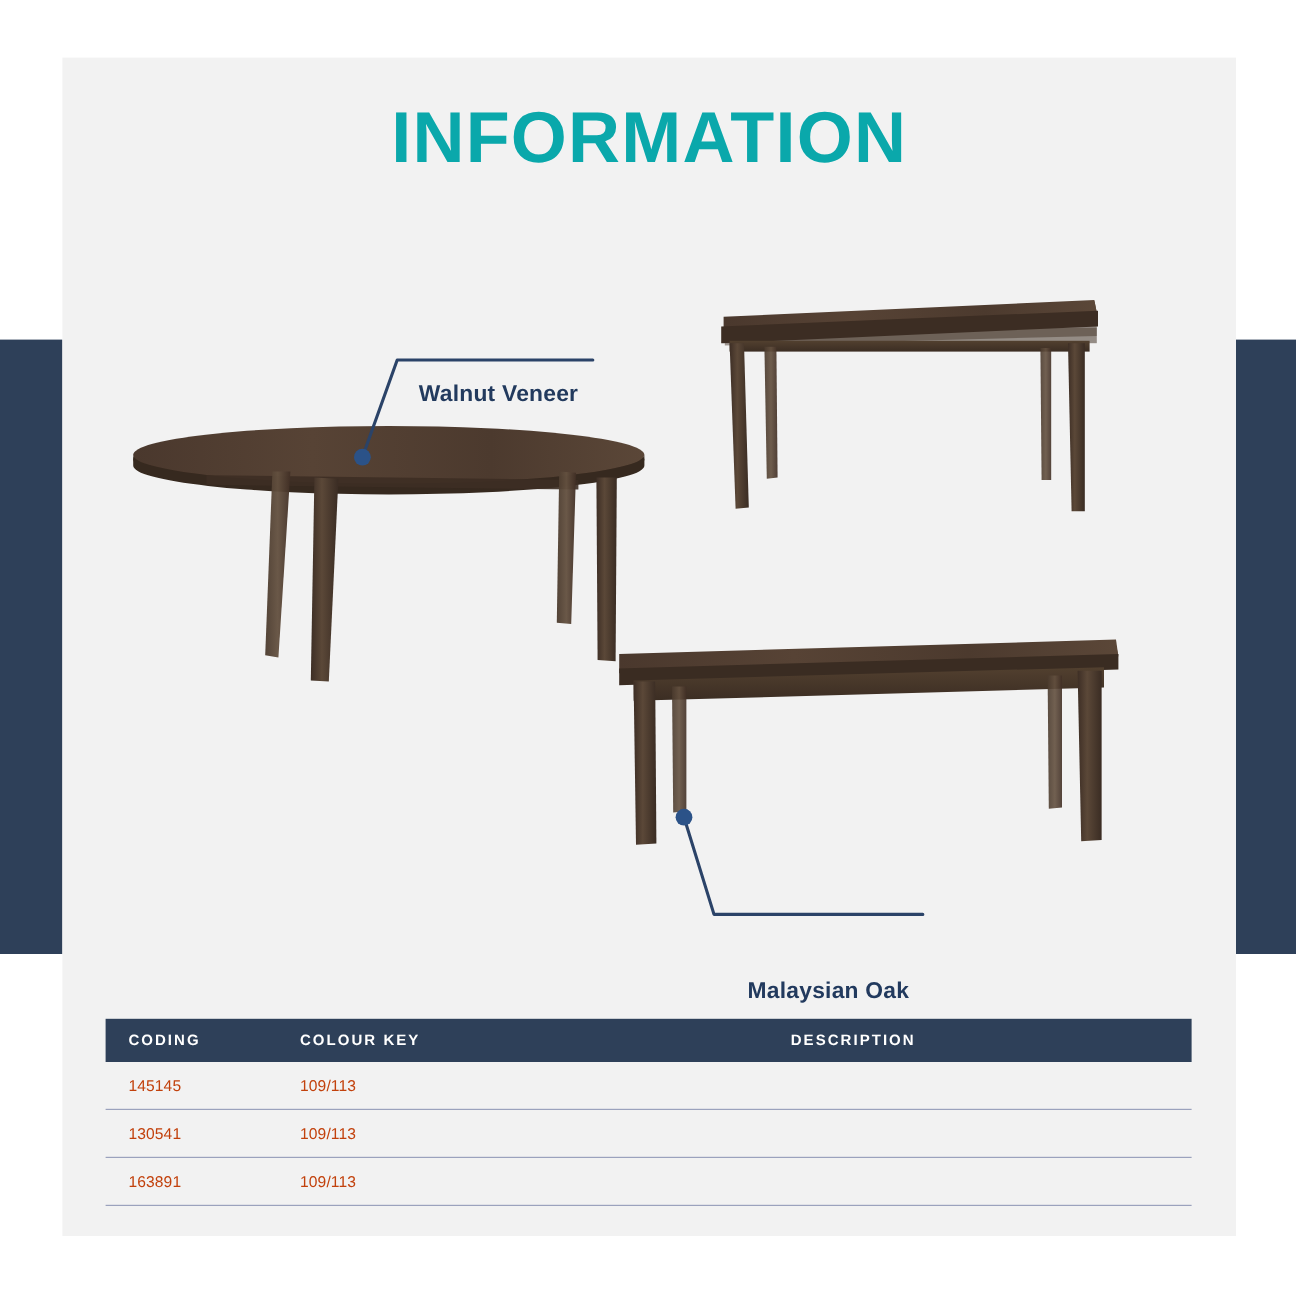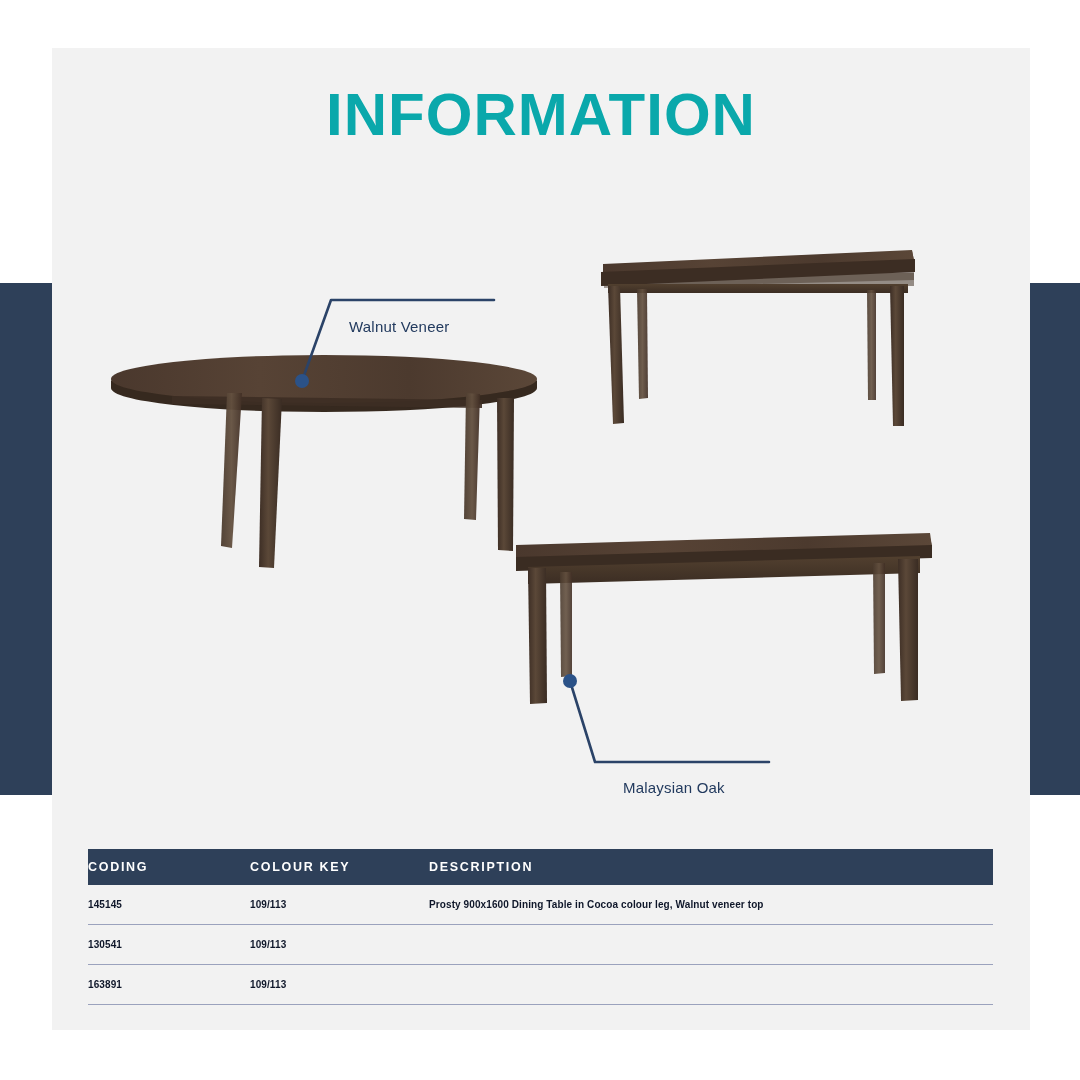--- a/index.html
+++ b/index.html
@@ -66,27 +66,27 @@
     width: 978px;
     height: 790px;
     pointer-events: none;
   }
   #stage svg { display: block; }
 
   
   .annot-label {
     position: absolute;
     color: #223a5e;
-    font-size: 15px;
-    font-weight: 400;
+    font-size: 19px;
+    font-weight: 700;
     letter-spacing: 0.2px;
     white-space: nowrap;
   }
   #label-walnut   { left: 297px; top: 270px; }
-  #label-oak      { left: 571px; top: 731px; }
+  #label-oak      { left: 571px; top: 768px; }
 
   
   #spec-table {
     position: absolute;
     left: 36px;
     top: 801px;
     width: 905px;
   }
   .tbl-head {
     display: flex;
@@ -100,28 +100,28 @@
     font-weight: 700;
     letter-spacing: 1.7px;
   }
   .tbl-row {
     display: flex;
     align-items: center;
     height: 39px;
     border-bottom: 1.6px solid #9ba2bd;
   }
   .tbl-row .cell {
-    color: #0f172a;
-    font-size: 10px;
-    font-weight: 700;
+    color: #c2410c;
+    font-size: 13px;
+    font-weight: 400;
     letter-spacing: 0.1px;
   }
-  .c-code { width: 162px; box-sizing: border-box; }
+  .c-code { width: 162px; padding-left: 19px; box-sizing: border-box; }
   .c-key  { width: 179px; box-sizing: border-box; }
-  .c-desc { flex: 1; box-sizing: border-box; }
+  .c-desc { flex: 1; box-sizing: border-box; text-align: center; }
 </style>
 </head>
 <body>
 
 <div id="page">
 
   <div class="side-band left"></div>
   <div class="side-band right"></div>
 
   <div id="panel">
@@ -221,21 +221,20 @@
 
       <div class="tbl-head">
         <div class="cell c-code">CODING</div>
         <div class="cell c-key">COLOUR KEY</div>
         <div class="cell c-desc">DESCRIPTION</div>
       </div>
 
       <div class="tbl-row">
         <div class="cell c-code">145145</div>
         <div class="cell c-key">109/113</div>
-        <div class="cell c-desc">Prosty 900x1600 Dining Table in Cocoa colour leg, Walnut veneer top</div>
       </div>
 
       <div class="tbl-row">
         <div class="cell c-code">130541</div>
         <div class="cell c-key">109/113</div>
       </div>
 
       <div class="tbl-row">
         <div class="cell c-code">163891</div>
         <div class="cell c-key">109/113</div>

